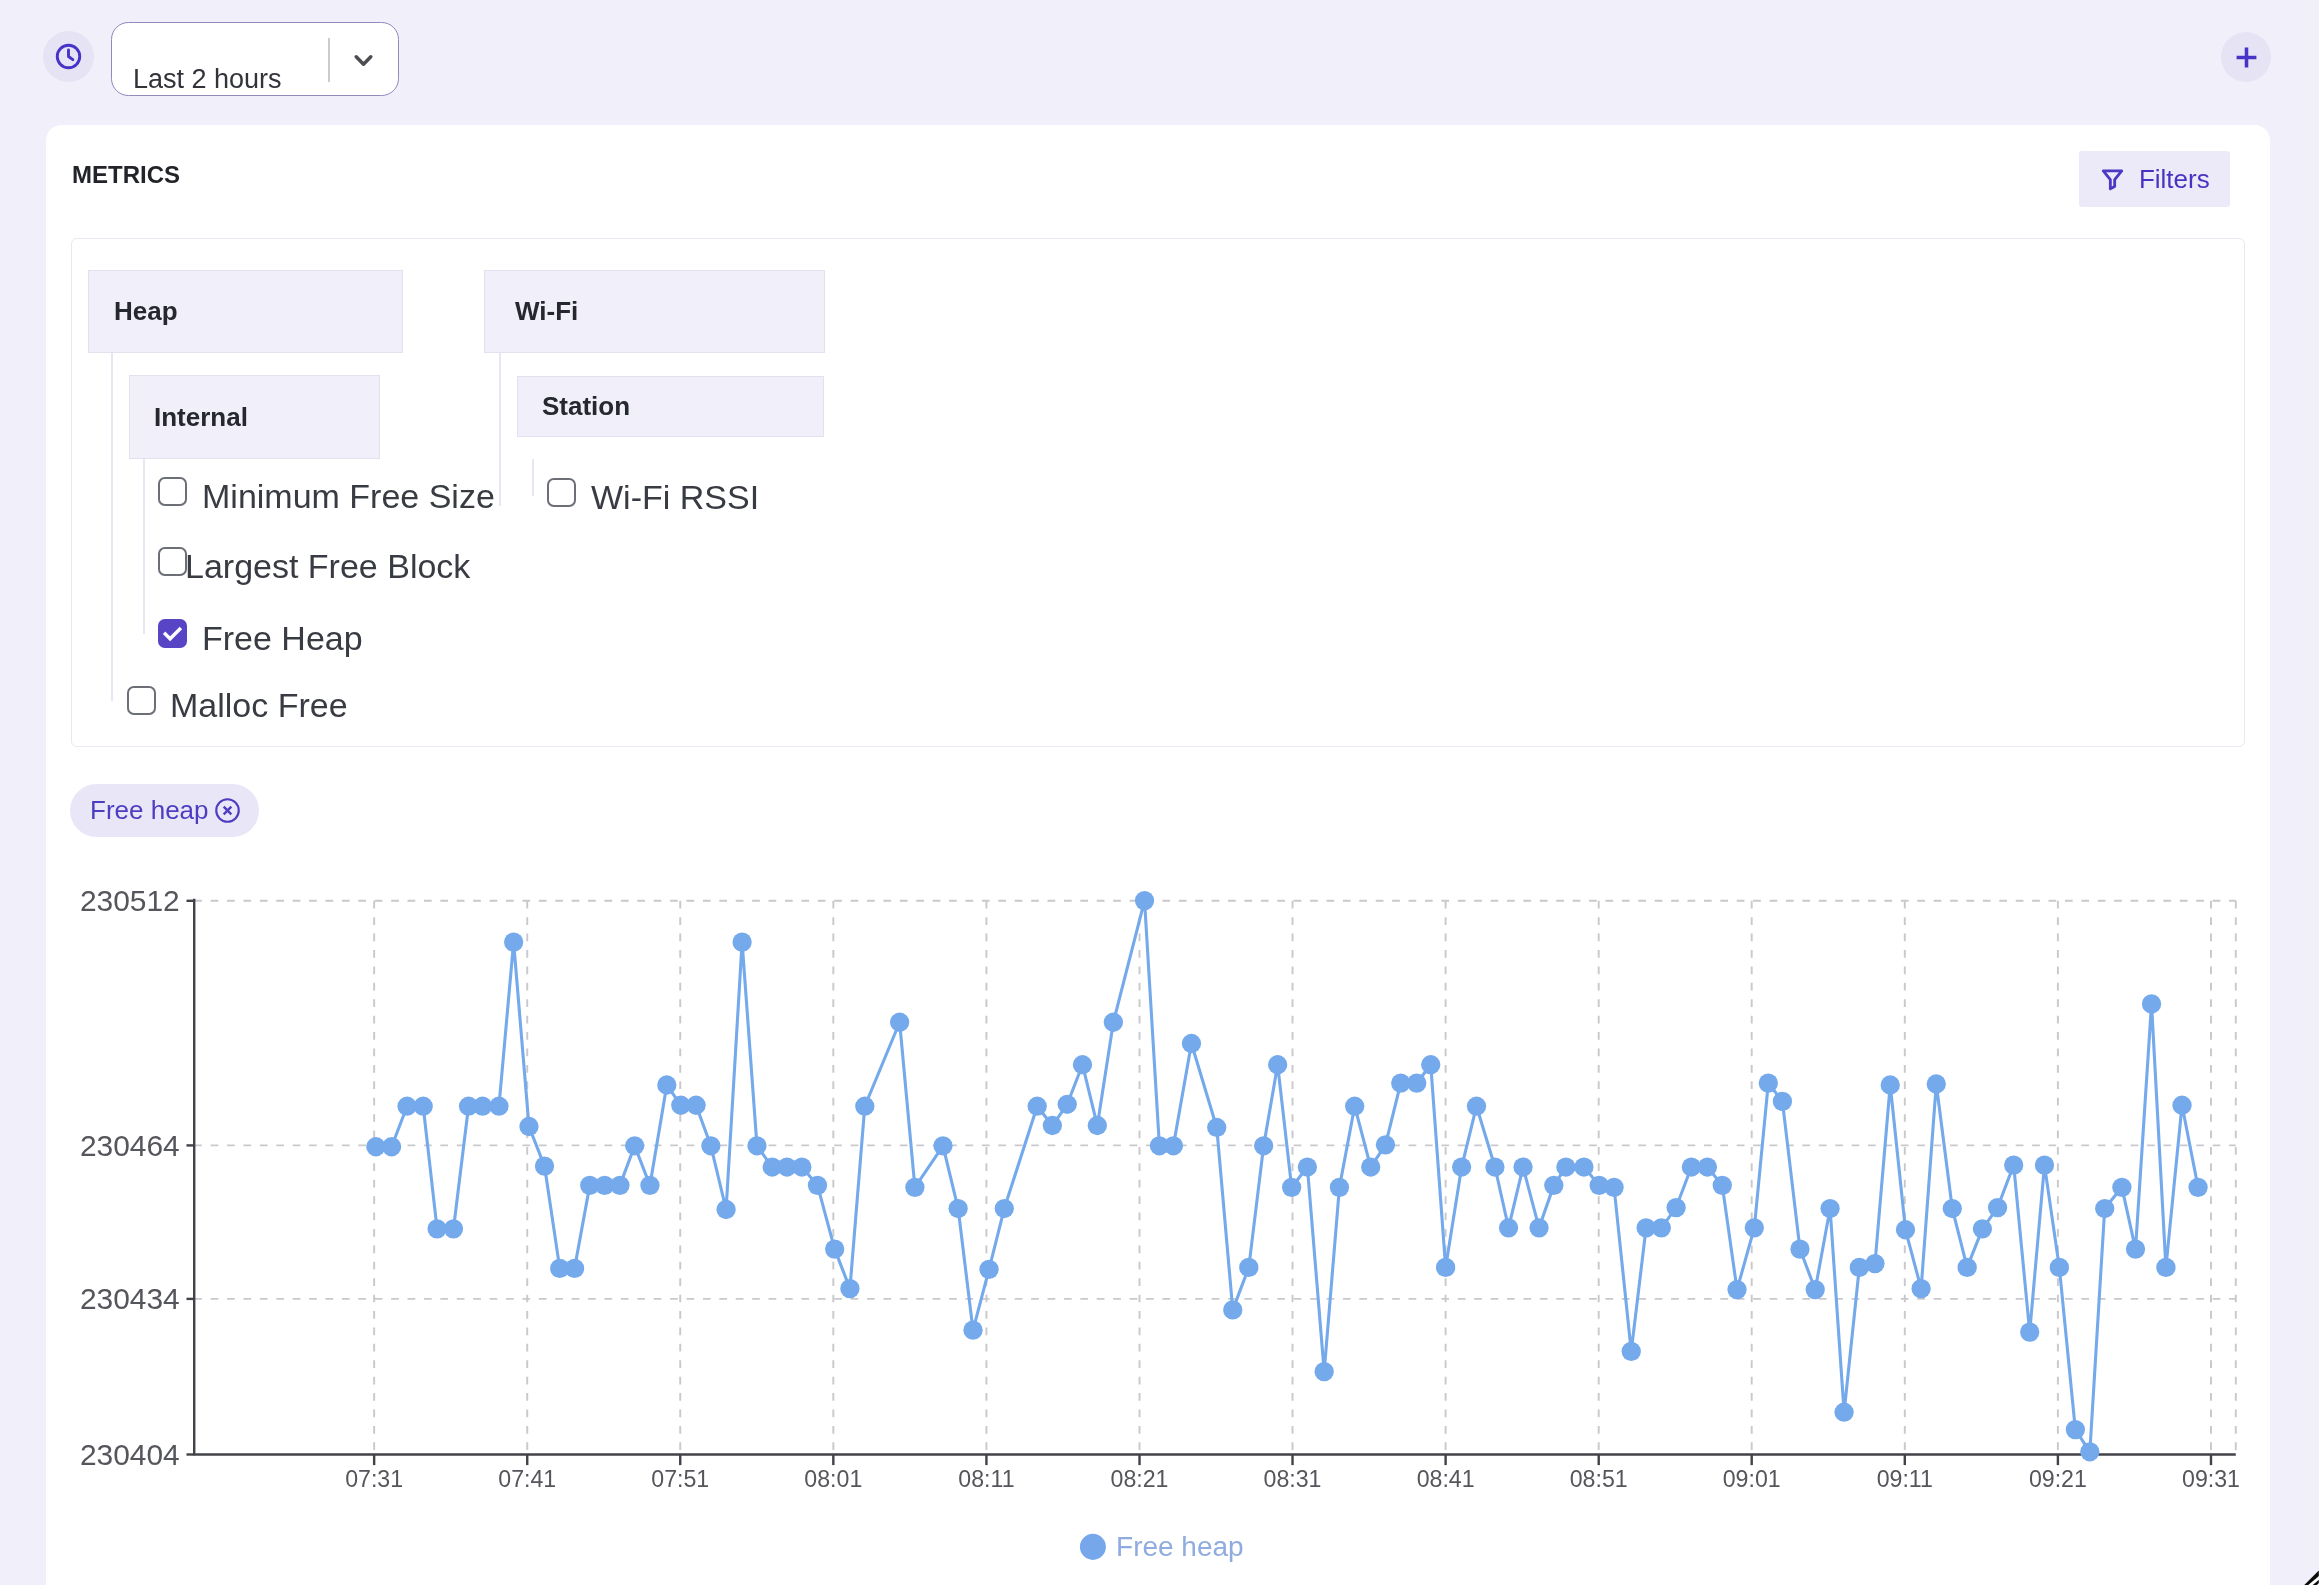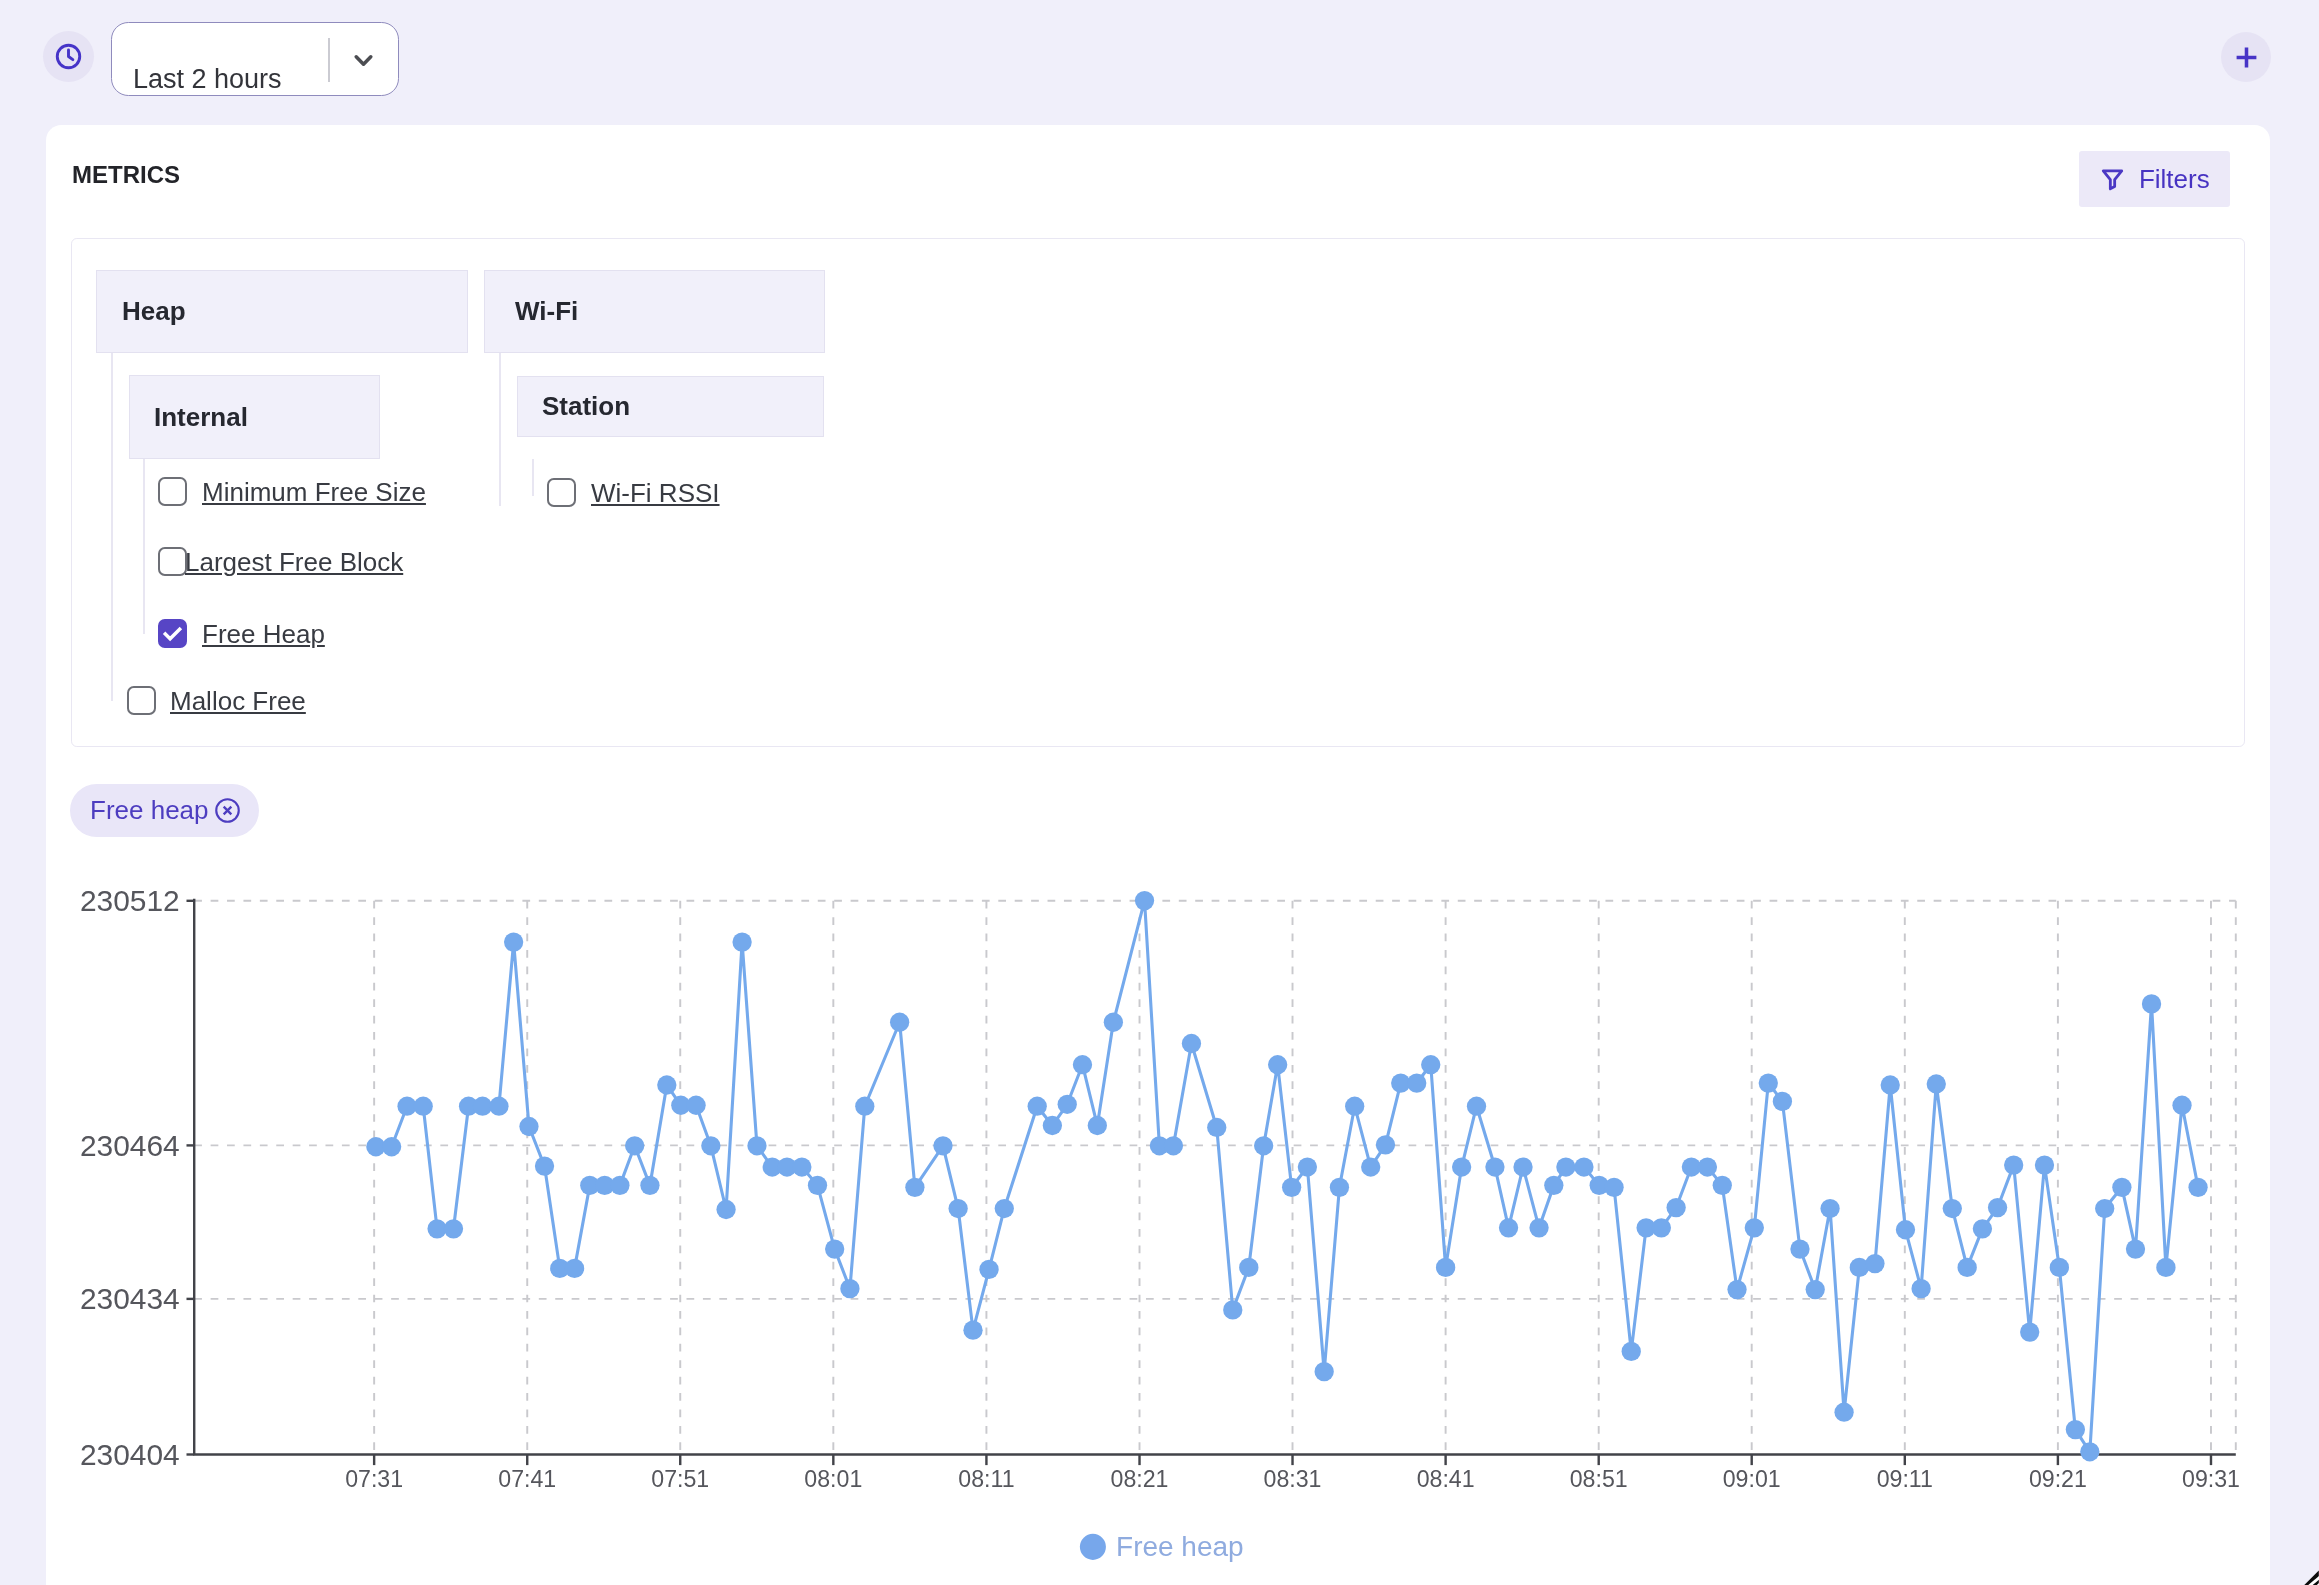--- a/index.html
+++ b/index.html
@@ -17,21 +17,21 @@
   background:#ece9f8; border-radius:3px; display:flex; align-items:center;
   justify-content:center; gap:12.6px; }
 .filters span { font-size:26px; color:#4733c2; }
 .panel { position:absolute; left:71px; top:238px; width:2174px; height:509px;
   border:1.9px solid #e9e7f3; border-radius:5.8px; background:#fff; }
 .gbox { position:absolute; background:#f1f0fa; border:1px solid #e3e1f0;
   display:flex; align-items:center; font-size:26px; font-weight:700; color:#262830; }
 .vline { position:absolute; width:1.9px; background:#e8e6f2; }
 .cb { position:absolute; width:29px; height:29px; border:2.9px solid #6d6f76; border-radius:6.8px; background:#fff; }
 .cbc { border-color:#5745c5; background:#5745c5; display:flex; align-items:center; justify-content:center; }
-.lbl { position:absolute; font-size:26px; color:#383b42; white-space:nowrap;text-decoration:underline; }
+.lbl { position:absolute; font-size:34px; color:#383b42; white-space:nowrap; }
 .chip { position:absolute; left:70px; top:784px; width:189px; height:53px;
   background:#e9e6f8; border-radius:27px; display:flex; align-items:center; }
 .chip span { font-size:26px; color:#4d3dc0; margin-left:20px; }
 .chart { position:absolute; left:0; top:0; }
 </style></head>
 <body>
   <div class="circbtn" style="left:43px;top:31px;width:51px;height:51px">
     <svg width="29" height="29" viewBox="0 0 24 24" fill="none" stroke="#4634c8" stroke-width="2.4">
       <circle cx="12" cy="12" r="9.3"></circle>
       <path d="M12 6.6 V12 L15.6 14.6" stroke-linecap="round" stroke-linejoin="round"></path>
@@ -58,21 +58,21 @@
     </svg>
     <span>Filters</span>
   </div>
   <div class="panel"></div>
 
   <div class="vline" style="left:111px;top:353px;height:348px"></div>
   <div class="vline" style="left:143px;top:458px;height:176px"></div>
   <div class="vline" style="left:499px;top:353px;height:153px"></div>
   <div class="vline" style="left:532px;top:459px;height:37px"></div>
 
-  <div class="gbox" style="left:96px;top:270px;width:372px;height:83px;padding-left:25px">Heap</div>
+  <div class="gbox" style="left:88px;top:270px;width:315px;height:83px;padding-left:25px">Heap</div>
   <div class="gbox" style="left:484px;top:270px;width:341px;height:83px;padding-left:30px">Wi-Fi</div>
   <div class="gbox" style="left:129px;top:375px;width:251px;height:84px;padding-left:24px">Internal</div>
   <div class="gbox" style="left:517px;top:376px;width:307px;height:61px;padding-left:24px">Station</div>
 
   <div class="cb" style="left:158px;top:477px"></div>
 <div class="lbl" style="left:202px;top:477px">Minimum Free Size</div>
   <div class="cb" style="left:158px;top:547px"></div>
 <div class="lbl" style="left:185px;top:547px">Largest Free Block</div>
   <div class="cb cbc" style="left:158px;top:619px">
     <svg width="23" height="23" viewBox="0 0 24 24">

